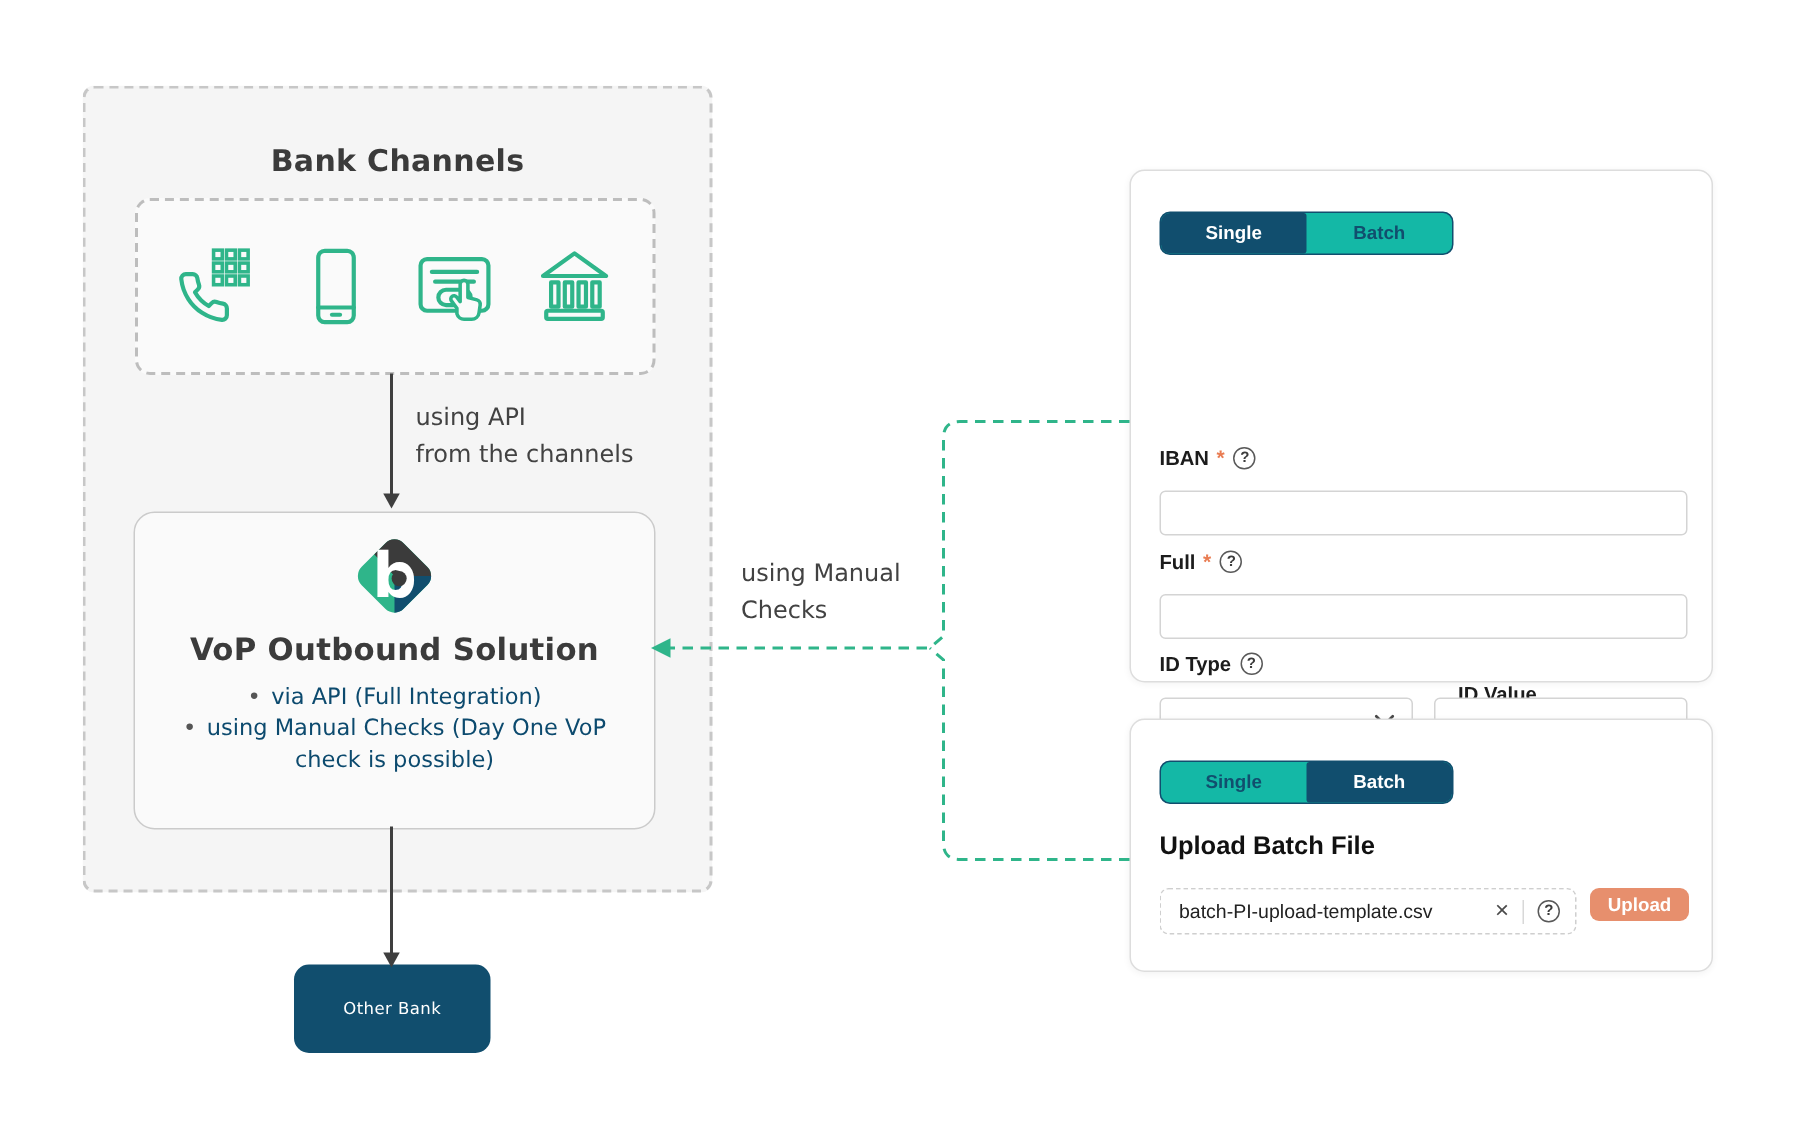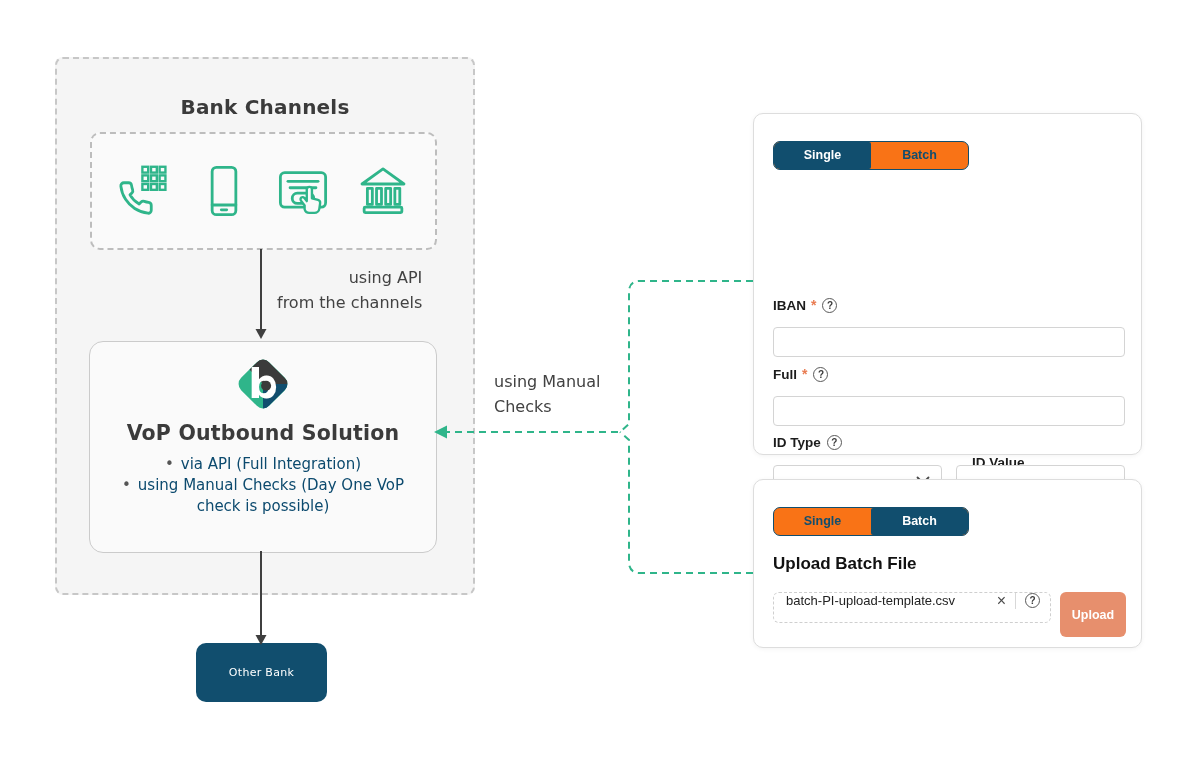--- a/index.html
+++ b/index.html
@@ -14,21 +14,21 @@
   .diagram-font{font-family:"DejaVu Sans", sans-serif;}
   .outer-box{position:absolute; left:55px; top:57px; width:420px; height:538px;
     background:#f5f5f5; border:2px dashed #c7c7c7; border-radius:8px;text-decoration:underline;}
   .outer-title{position:absolute; left:0; top:36px; width:100%; text-align:center;
     font-size:20px; font-weight:600; color:var(--ink); letter-spacing:.2px;}
   .icon-box{position:absolute; left:33px; top:73px; width:347px; height:118px;
     background:#fafafa; border:2px dashed #bdbdbd; border-radius:10px;
     display:flex; align-items:center; justify-content:space-evenly;}
   .icn{stroke:var(--green); fill:none; stroke-width:2.6; stroke-linecap:round; stroke-linejoin:round;}
 
-  .api-label{position:absolute; left:277px; top:265px; font-size:16px; line-height:25px; color:#424242;text-align:right;}
+  .api-label{position:absolute; left:277px; top:265px; font-size:16px; line-height:25px; color:#424242;}
   .manual-label{position:absolute; left:494px; top:369px; font-size:16px; line-height:25px; color:#424242;}
 
   .vop-box{position:absolute; left:32px; top:282px; width:348px; height:212px;
     background:#fafafa; border:1.5px solid #cbcbcb; border-radius:14px; text-align:center;}
   .vop-logo{margin-top:13px;}
   .vop-title{font-size:20.5px; font-weight:700; color:var(--ink); margin-top:4px; letter-spacing:.2px;}
   .vop-bullets{list-style:none; width:330px; margin:9px auto 0; font-size:15px; line-height:21px; color:#0c4a6e;}
   .vop-bullets li::before{content:"•"; margin-right:7px; color:#555;}
 
   .other-bank{position:absolute; left:196px; top:643px; width:131px; height:59px;
@@ -37,21 +37,21 @@
 
   .overlay{position:absolute; left:0; top:0; width:1200px; height:761px; pointer-events:none; z-index:3;}
 
   
   .panel{position:absolute; left:753px; width:389px; background:#fff;
     border:1px solid #ddd; border-radius:10px; box-shadow:0 1px 5px rgba(0,0,0,.05); z-index:2;}
   .panel1{top:113px; height:342px;}
   .panel2{top:479px; height:169px;}
 
   .tabs{position:absolute; left:19px; top:27px; width:196px; height:29px; display:flex;
-    border:1px solid var(--navy); border-radius:7px; background:#f97316;}
+    border:1px solid var(--navy); border-radius:7px; background:#14b8a6;}
   .tab{flex:1; text-align:center; line-height:27px; font-size:12.5px; font-weight:bold;
     color:var(--navy); cursor:pointer;}
   .tab.active{background:var(--navy); color:#fff;}
   .tab:first-child.active{border-radius:6px 2px 2px 6px;}
   .tab:last-child.active{border-radius:2px 6px 6px 2px;}
 
   .f-label{position:absolute; display:flex; align-items:center; gap:6px;
     font-size:13.5px; font-weight:bold; color:#1c1c1c;}
   .req{color:var(--req); font-weight:bold; font-size:14px; margin-left:-1px;}
   .help{display:inline-flex; align-items:center; justify-content:center;
@@ -62,26 +62,26 @@
   .sel{position:absolute; height:30px; border:1px solid #d4d4d4; border-radius:4px;
     background:#fff; display:flex; align-items:center; justify-content:flex-end;
     padding-right:11px; cursor:pointer;}
   .btn{position:absolute; height:29px; border-radius:6px; font-size:12.5px; font-weight:bold;
     display:flex; align-items:center; justify-content:center; cursor:pointer; border:none;}
   .btn.primary{background:var(--navy); color:#fff;}
   .btn.ghost{background:#fff; color:#1c1c1c; border:1px solid #c9c9c9;}
 
   .p2-heading{position:absolute; left:19px; top:74px; font-size:17px; font-weight:bold; color:#111;}
   .filebox{position:absolute; left:19px; top:112px; width:278px; height:31px;
-    border:1.5px dashed #cfcfcf; border-radius:6px; display:flex; align-items:flex-start;
+    border:1.5px dashed #cfcfcf; border-radius:6px; display:flex; align-items:center;
     padding:0 10px 0 12px; gap:9px; background:#fff; cursor:pointer;}
   .fname{flex:1; font-size:13px; color:#222; white-space:nowrap; overflow:hidden;}
   .x{font-size:16px; color:#4a4a4a; line-height:1; cursor:pointer;}
   .vdiv{width:1px; height:16px; background:#d8d8d8;}
-  .btn.upload{left:306px; top:112px; width:66px; height:45px; background:var(--salmon); color:#fff;}
+  .btn.upload{left:306px; top:112px; width:66px; height:22px; background:var(--salmon); color:#fff;}
 </style>
 </head>
 <body>
 
 <div class="stage diagram-font">
 
   <svg class="overlay" viewBox="0 0 1200 761">
     <g stroke="#3F3F3F" stroke-width="2" fill="none">
       <line x1="261" y1="249" x2="261" y2="330"></line>
       <polygon points="261,339 255.5,329 266.5,329" fill="#3F3F3F" stroke="none"></polygon>

